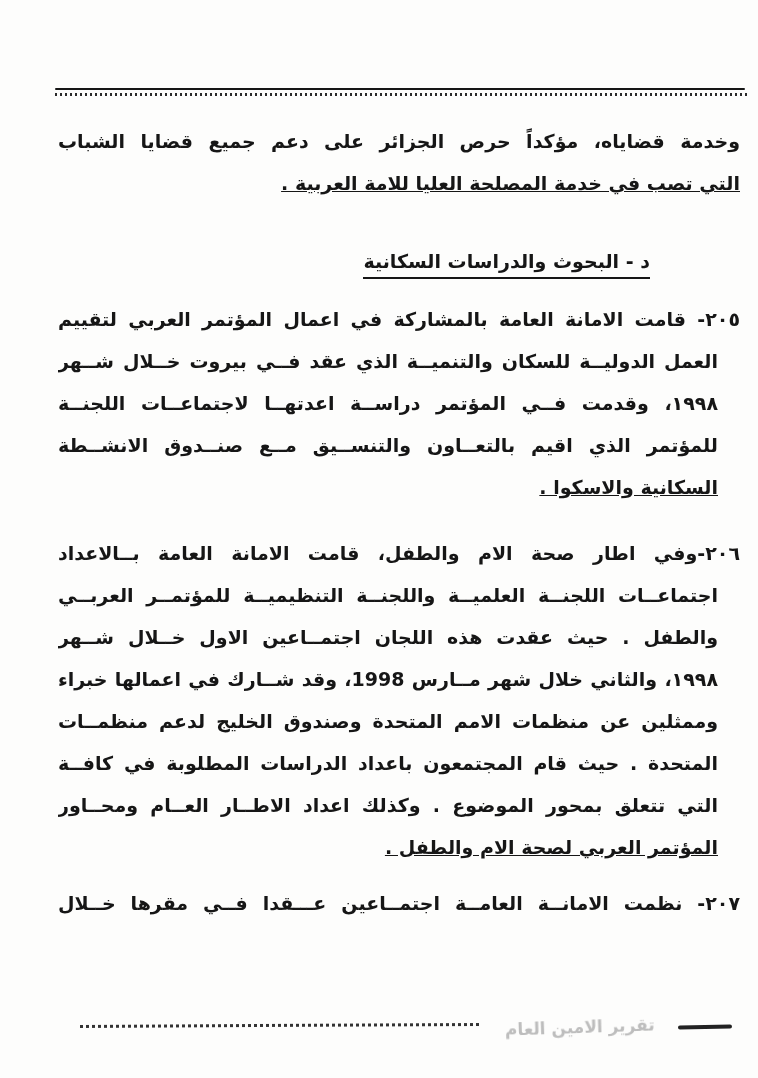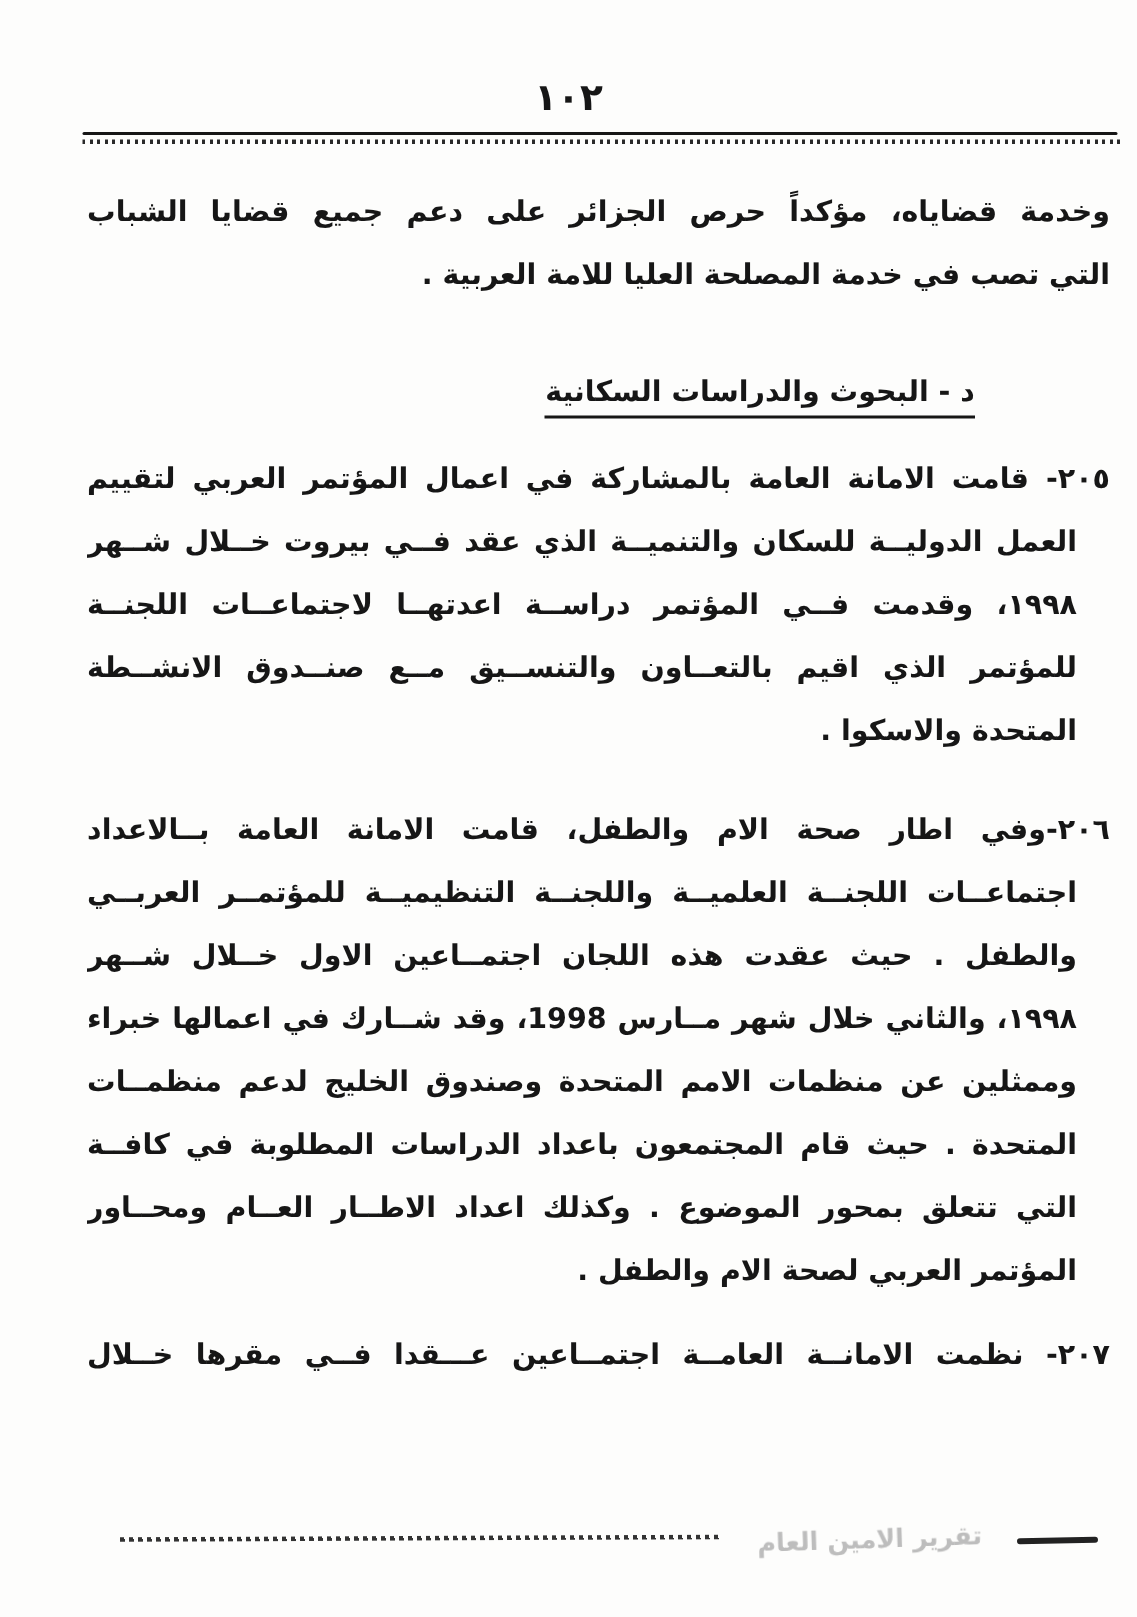--- a/index.html
+++ b/index.html
@@ -24,21 +24,21 @@
   }
   
   .content{
     position:absolute;top:120px;left:58px;width:682px;
     direction:rtl;font-size:19px;font-weight:bold;line-height:42px;
   }
   .line{
     text-align:justify;text-align-last:justify;
     height:42px;overflow:hidden;
   }
-  .line.short{text-align-last:right;}
+  .line.short{text-align-last:right;text-decoration:underline;}
   .line.cont{padding-right:22px;}
   .heading-wrap{margin:36px 90px 0 0;text-align:right;line-height:42px;}
   .heading-wrap .u{
     border-bottom:2px solid #161616;padding-bottom:5px;
   }
   .para{margin-top:0;}
   .para.p205{margin-top:16px;}
   .para.p206{margin-top:24px;}
   .para.p207{margin-top:14px;}
   
@@ -57,41 +57,40 @@
   .footer-solid{
     position:absolute;top:13px;left:678px;width:54px;height:4px;
     background:#222;border-radius:2px;transform:rotate(-1.2deg);
   }
 </style>
 </head>
 <body>
 
 <div class="page">
 
-  <div class="pagenum">١٠٢</div>
   <div class="rule-solid"></div>
   <div class="rule-dotted"></div>
 
   <div class="content">
 
     <div class="para intro">
       <div class="line">وخدمة قضاياه، مؤكداً حرص الجزائر على دعم جميع قضايا الشباب العربــي</div>
       <div class="line short">التي تصب في خدمة المصلحة العليا للامة العربية .</div>
     </div>
 
     <div class="heading-wrap">
       <span class="u">د - البحوث والدراسات السكانية</span>
     </div>
 
     <div class="para p205">
       <div class="line">٢٠٥- قامت الامانة العامة بالمشاركة في اعمال المؤتمر العربي لتقييم انجاز  خطــة</div>
       <div class="line cont">العمل الدوليــة للسكان والتنميــة الذي عقد فــي بيروت خــلال شــهر ســبتمبر</div>
       <div class="line cont">١٩٩٨، وقدمت فــي المؤتمر دراســة اعدتهــا لاجتماعــات اللجنــة التنظيميــة</div>
       <div class="line cont">للمؤتمر الذي اقيم  بالتعــاون والتنســيق مــع صنــدوق الانشــطة السكانية للامــم</div>
-      <div class="line cont short">المتحدة والاسكوا .</div>
+      <div class="line cont short">السكانية والاسكوا .</div>
     </div>
 
     <div class="para p206">
       <div class="line">٢٠٦-وفي اطار صحة الام والطفل، قامت الامانة العامة  بــالاعداد والتحضــير لعقد</div>
       <div class="line cont">اجتماعــات اللجنــة العلميــة واللجنــة التنظيميــة للمؤتمــر العربــي لصحــة الام</div>
       <div class="line cont">والطفل . حيث عقدت هذه اللجان اجتمــاعين الاول خــلال شــهر ديســمبر</div>
       <div class="line cont">١٩٩٨، والثاني خلال شهر مــارس 1998، وقد شــارك في اعمالها خبراء</div>
       <div class="line cont">وممثلين عن منظمات الامم  المتحدة وصندوق الخليج لدعم منظمــات الامــم</div>
       <div class="line cont">المتحدة . حيث قام المجتمعون باعداد الدراسات المطلوبة في كافــة المجــالات</div>
       <div class="line cont">التي تتعلق بمحور الموضوع . وكذلك اعداد الاطــار العــام ومحــاور اعمــال</div>

